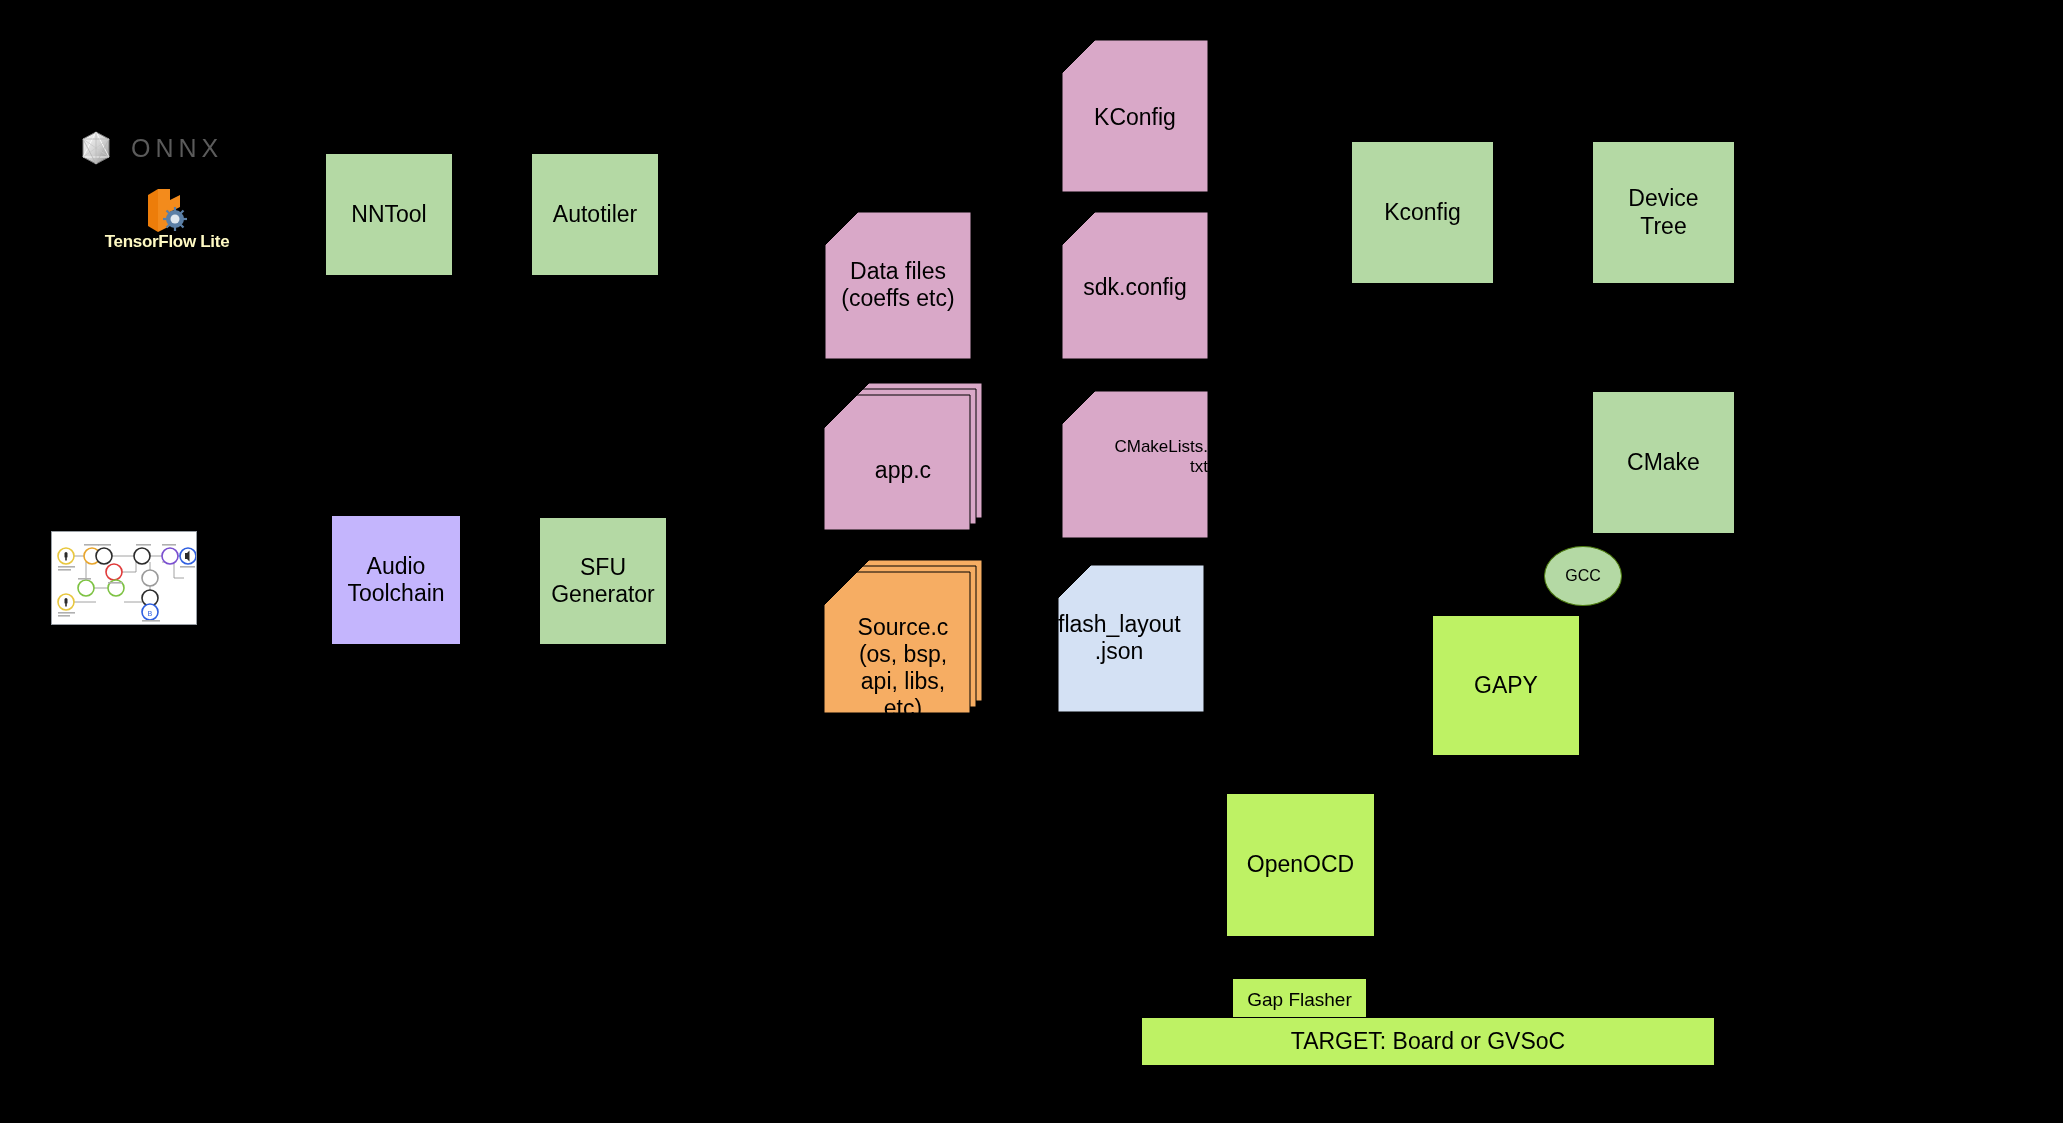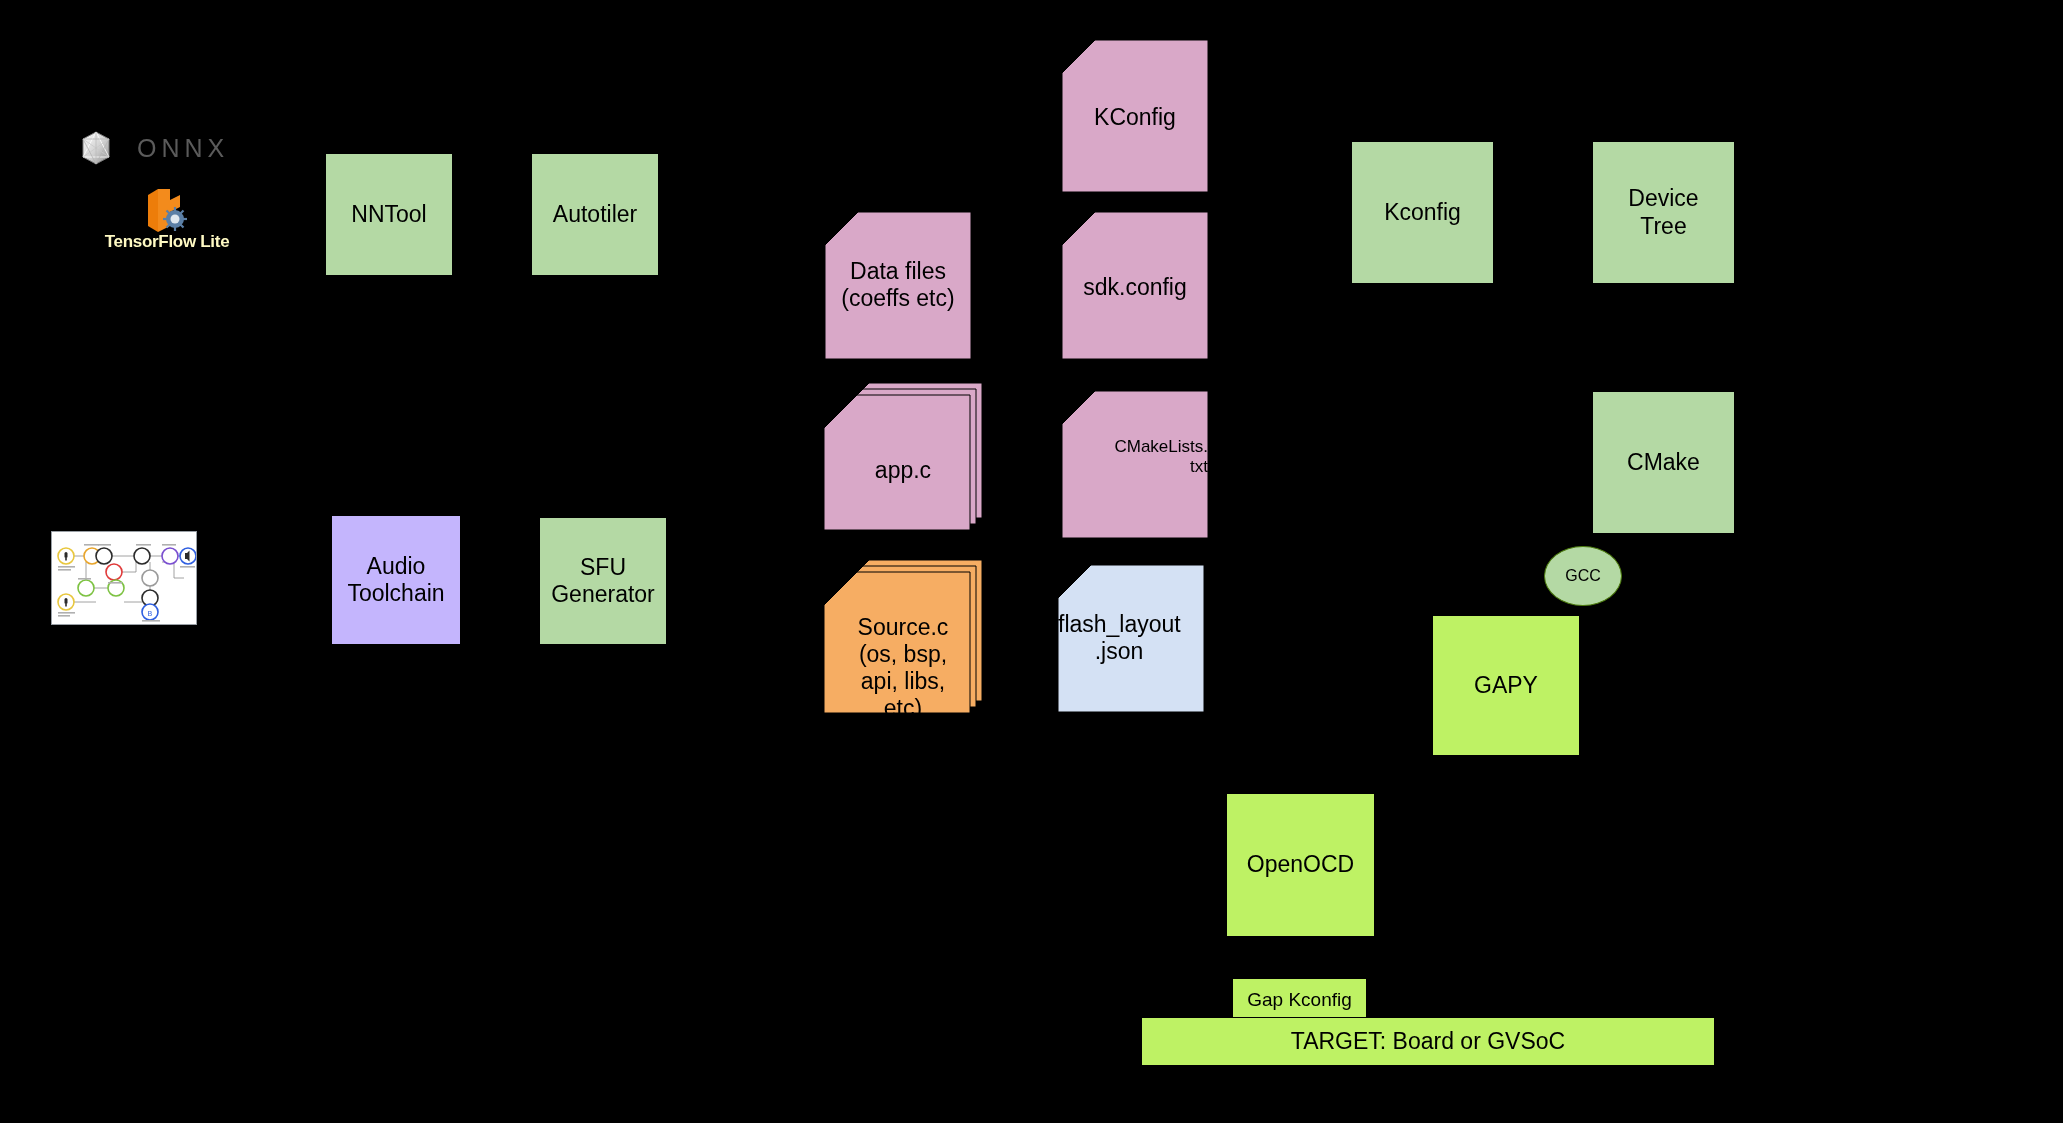--- a/index.html
+++ b/index.html
@@ -102,21 +102,21 @@
           <stop offset="100%" stop-color="#8f8f8f"></stop>
         </linearGradient>
       </defs>
       <polygon points="18,2 31,9 31,27 18,34 5,27 5,9" fill="url(#og)" stroke="#7a7a7a" stroke-width="1"></polygon>
       <polygon points="18,2 31,27 5,27" fill="none" stroke="#ffffff" stroke-width="0.9" opacity="0.9"></polygon>
       <polygon points="18,34 5,9 31,9" fill="none" stroke="#b5b5b5" stroke-width="0.9" opacity="0.9"></polygon>
       <line x1="5" y1="9" x2="31" y2="27" stroke="#c8c8c8" stroke-width="0.8"></line>
       <line x1="31" y1="9" x2="5" y2="27" stroke="#c8c8c8" stroke-width="0.8"></line>
       <line x1="18" y1="2" x2="18" y2="34" stroke="#bdbdbd" stroke-width="0.8"></line>
     </svg>
-    <span class="onnx-text" style="font-size:25px; margin-left:23px;">ONNX</span>
+    <span class="onnx-text" style="font-size:25px; margin-left:17px;">ONNX</span>
   </div>
 
   <div class="logo" style="left:92px; top:186px; width:150px; height:68px;">
     <svg width="150" height="68" viewBox="0 0 150 68">
 
       <path d="M66,3 L78,3 L78,14 L88,9 L88,21 L78,26 L78,40 L66,46 Z" fill="#f38b1c"></path>
       <path d="M66,3 L66,46 L56,40 L56,9 Z" fill="#ed7d0a"></path>
 
       <g transform="translate(83,33)">
         <circle cx="0" cy="0" r="9" fill="#5b7fa6"></circle>
@@ -214,21 +214,21 @@
 Tree</span></div>
 
   <div class="node rect fill-green" style="left:1592px; top:391px; width:143px; height:143px; font-size:23px;text-align:right;"><span>CMake</span></div>
 
   <div class="node ellipse fill-green" style="left:1544px; top:546px; width:78px; height:60px; font-size:16px;"><span>GCC</span></div>
 
   <div class="node rect fill-blue" style="left:1432px; top:615px; width:148px; height:141px; font-size:23px;"><span>GAPY</span></div>
 
   <div class="node rect fill-blue" style="left:1226px; top:793px; width:149px; height:144px; font-size:23px;"><span>OpenOCD</span></div>
 
-  <div class="node rect fill-blue" style="left:1232px; top:978px; width:135px; height:45px; font-size:19px;"><span>Gap Kconfig</span></div>
+  <div class="node rect fill-blue" style="left:1232px; top:978px; width:135px; height:45px; font-size:19px;"><span>Gap Flasher</span></div>
 
   <div class="node rect fill-blue" style="left:1141px; top:1017px; width:574px; height:49px; font-size:23px;"><span>TARGET: Board or GVSoC</span></div>
 
   <div class="doc" style="left:1062px; top:40px; width:146px; height:152px;">
     <svg width="146" height="152" viewBox="0 0 146 152">
       <path d="M33,0 L146,0 L146,152 L0,152 L0,33 Z" fill="#d9a8c8" stroke="#000000" stroke-width="1"></path>
     </svg>
     <span class="doclabel" style="top:64px; font-size:23px;">KConfig</span>
   </div>
 

